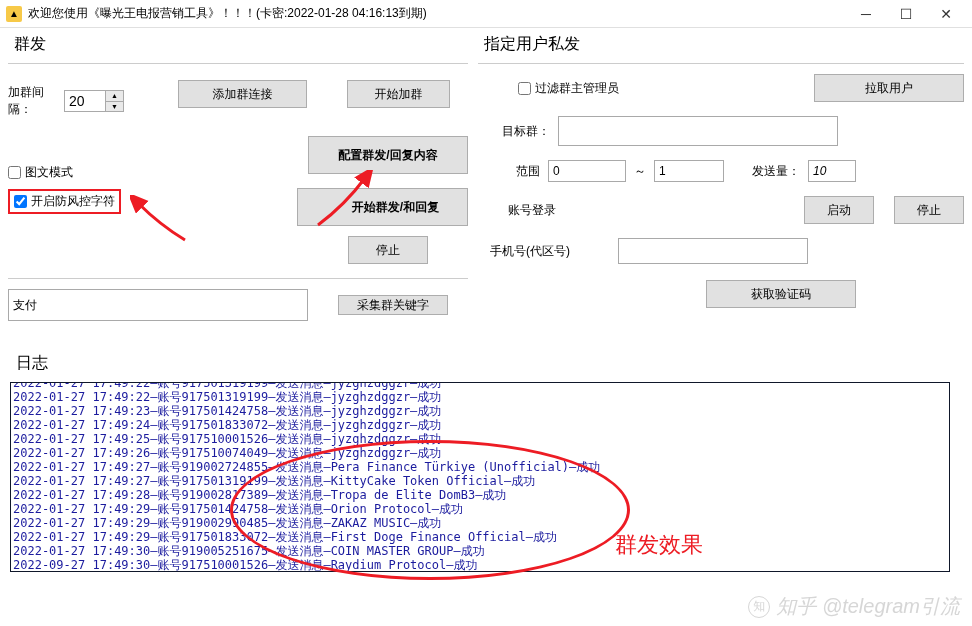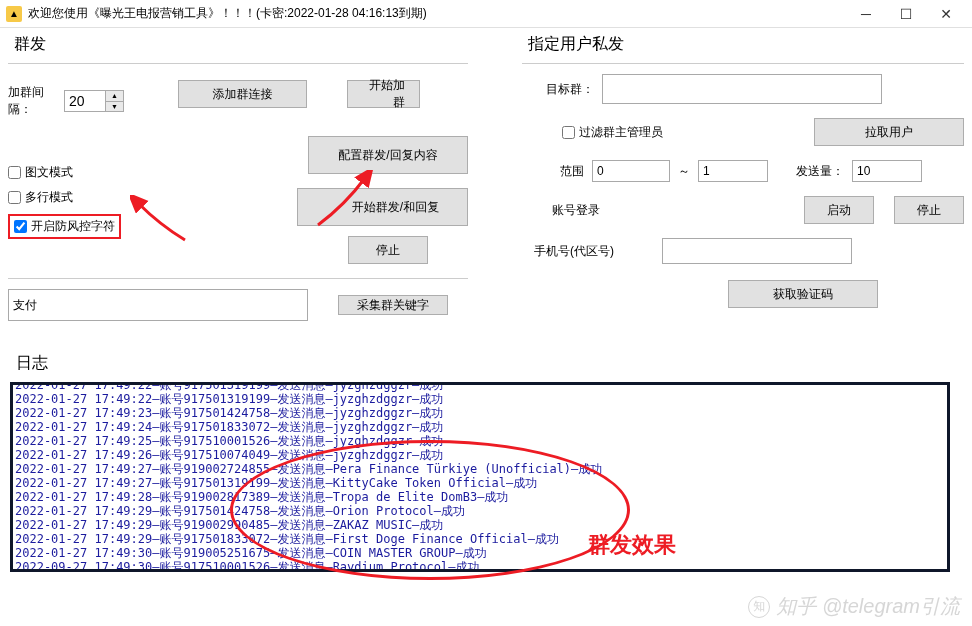--- a/index.html
+++ b/index.html
@@ -35,37 +35,37 @@
     width: 40px; height: 28px;
     display: flex; align-items: center; justify-content: center;
     font-size: 14px; color: #333;
   }
   .main {
     display: flex;
     padding: 6px 8px 0 8px;
     gap: 10px;
   }
   .panel-left { width: 460px; }
-  .panel-right { flex: 1; margin-left: 44px; }
+  .panel-right { flex: 1; }
   .group-title { font-size: 16px; margin-bottom: 8px; padding-left: 6px; }
   .hr { border-top: 1px solid #ccc; margin: 4px 0 10px 0; }
   .row { display: flex; align-items: center; margin-bottom: 6px; }
   .lbl { font-size: 12px; }
   .btn {
     background: #e1e1e1;
     border: 1px solid #adadad;
     height: 28px;
     padding: 0 14px;
     font-size: 12px;
     display: inline-flex;
     align-items: center;
     justify-content: center;
     cursor: pointer;
   }
-  .btn-tall { height: 38px; }
+  .btn-tall { height: 38px; font-weight: bold; }
   .input {
     border: 1px solid #a9a9a9;
     height: 22px;
     padding: 0 4px;
     font-size: 12px;
     background: #fff;
   }
   .spinner {
     display: flex; align-items: stretch; height: 22px;
     border: 1px solid #a9a9a9; width: 60px;
@@ -81,21 +81,21 @@
     padding: 2px 4px;
     display: inline-flex;
     align-items: center;
   }
   .log-section {
     padding: 6px 10px 0 10px;
   }
   .log-box {
     width: 940px;
     height: 190px;
-    border: 3px solid #0f172a;
+    border: 1px solid #0f172a;
     overflow-y: scroll;
     background: #fff;
     position: relative;
     margin-top: 4px;
   }
   .log-line {
     font-family: "SimSun", monospace;
     font-size: 12px;
     color: #1b1b9e;
     white-space: nowrap;
@@ -167,36 +167,32 @@
               <div>▼</div>
             </div>
           </div>
         </div>
 
         <div style="height:40px;"></div>
         <label class="chk">
           <input type="checkbox" style="">
           <span>图文模式</span>
         </label>
-        <label class="chk">
-          <input type="checkbox" style="">
-          <span>多行模式</span>
-        </label>
         <span class="red-box">
           <label class="chk" style="margin:0;">
             <input type="checkbox" checked="" style="">
             <span>开启防风控字符</span>
           </label>
         </span>
       </div>
 
       <div style="flex:1; position:relative;">
         <div class="row" style="gap:40px; margin-top:6px;">
           <button class="btn" style="width:129px;">添加群连接</button>
-          <button class="btn" style="width:73px;text-align:right;">开始加群</button>
+          <button class="btn" style="width:103px;text-align:right;">开始加群</button>
         </div>
         <div style="text-align:right; margin-top:28px;">
           <button class="btn btn-tall" style="width:160px;">配置群发/回复内容</button>
         </div>
         <div style="text-align:right; margin-top:14px;">
           <button class="btn btn-tall" style="width:171px;padding-left:40px;">开始群发/和回复</button>
         </div>
         <div style="text-align:right; margin-top:10px;">
           <button class="btn" style="width:80px; margin-right:40px;">停止</button>
         </div>
@@ -206,45 +202,45 @@
     <div class="hr" style="margin-top:14px;"></div>
     <div class="row" style="gap:30px; margin-top:10px;">
       <input class="input" style="width: 300px; height: 32px;" value="支付">
       <button class="btn" style="width:110px; height:20px;">采集群关键字</button>
     </div>
   </div>
 
   <div class="panel-right">
     <div class="group-title">指定用户私发</div>
     <div class="hr"></div>
-
-    <div class="row" style="margin-bottom:14px;">
-      <span class="lbl" style="width:80px; text-align:right; padding-right:8px;">目标群：</span>
-      <input class="input" style="width: 280px; height: 30px;">
-    </div>
 
     <div class="row" style="margin-bottom:14px;">
       <span style="width:40px;"></span>
       <label class="chk" style="margin:0;">
         <input type="checkbox" style="">
         <span>过滤群主管理员</span>
       </label>
       <span style="flex:1;"></span>
       <button class="btn" style="width:150px;">拉取用户</button>
     </div>
 
+    <div class="row" style="margin-bottom:14px;">
+      <span class="lbl" style="width:80px; text-align:right; padding-right:8px;">目标群：</span>
+      <input class="input" style="width: 280px; height: 30px;">
+    </div>
+
     <div class="row" style="gap:8px; margin-bottom:14px;">
       <span style="width:30px;"></span>
       <span class="lbl">范围</span>
       <input class="input" style="width: 78px;" value="0">
       <span class="lbl">～</span>
       <input class="input" style="width: 70px;" value="1">
       <span style="width:12px;"></span>
       <span class="lbl">发送量：</span>
-      <input class="input" style="width: 70px;" value="10">
+      <input class="input" style="width: 48px; font-style: italic;" value="10">
     </div>
 
     <div class="row" style="margin-bottom:14px;">
       <span style="width:30px;"></span>
       <span class="lbl">账号登录</span>
       <span style="flex:1;"></span>
       <button class="btn" style="width:70px;">启动</button>
       <span style="width:20px;"></span>
       <button class="btn" style="width:70px;">停止</button>
     </div>
@@ -293,18 +289,18 @@
 <svg class="red-arrow" style="left:310px; top:170px; width:70px; height:60px;">
   <defs>
       <marker id="ah2" markerWidth="8" markerHeight="8" refX="2" refY="3" orient="auto">
         <path d="M0,0 L0,6 L7,3 z" fill="#ed1c24"></path>
       </marker>
     </defs>
   <path d="M8,55 Q35,35 55,8" stroke="#ed1c24" stroke-width="3" fill="none" marker-end="url(#ah2)"></path>
 </svg>
 
 <div class="red-circle" style="left:230px; top:440px; width:400px; height:140px;"></div>
-<div class="red-text" style="left:588px; top:530px;font-weight:bold;">群发效果</div>
+<div class="red-text" style="left:615px; top:530px;">群发效果</div>
 
 <div class="watermark">
   <span class="zh-icon">知</span>
   <span>知乎 @telegram引流</span>
 </div>
 
 </body></html>

